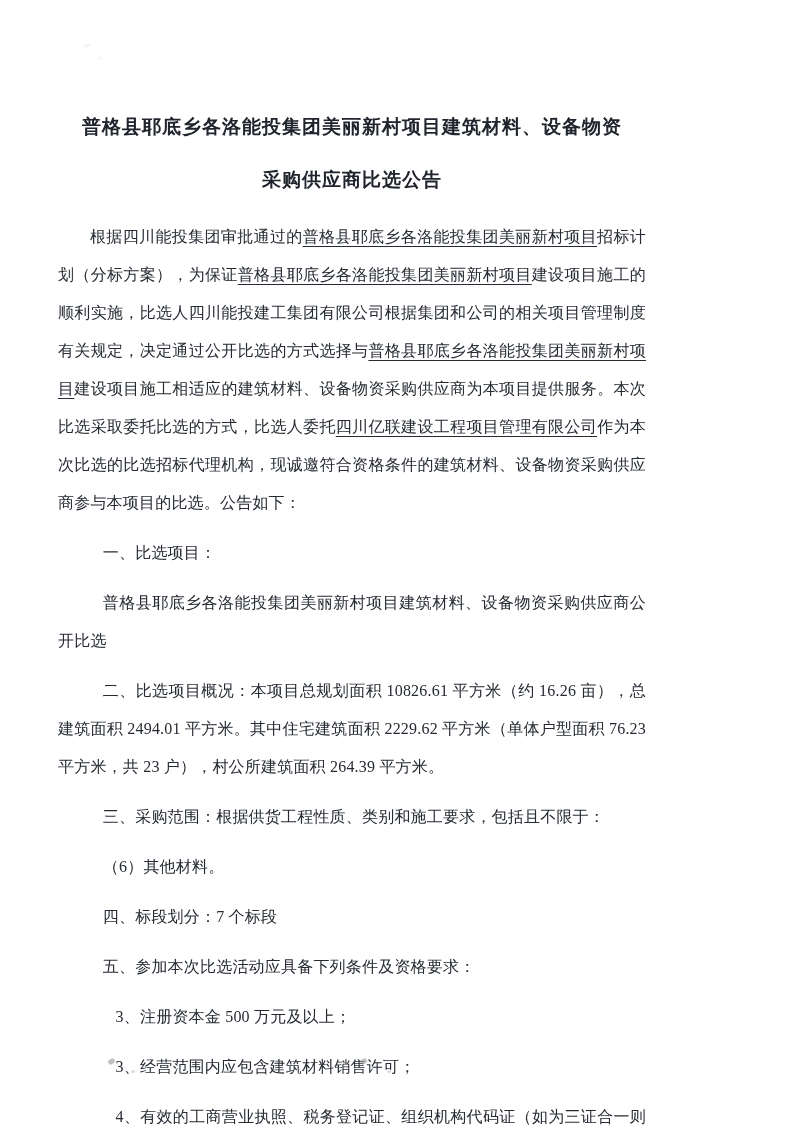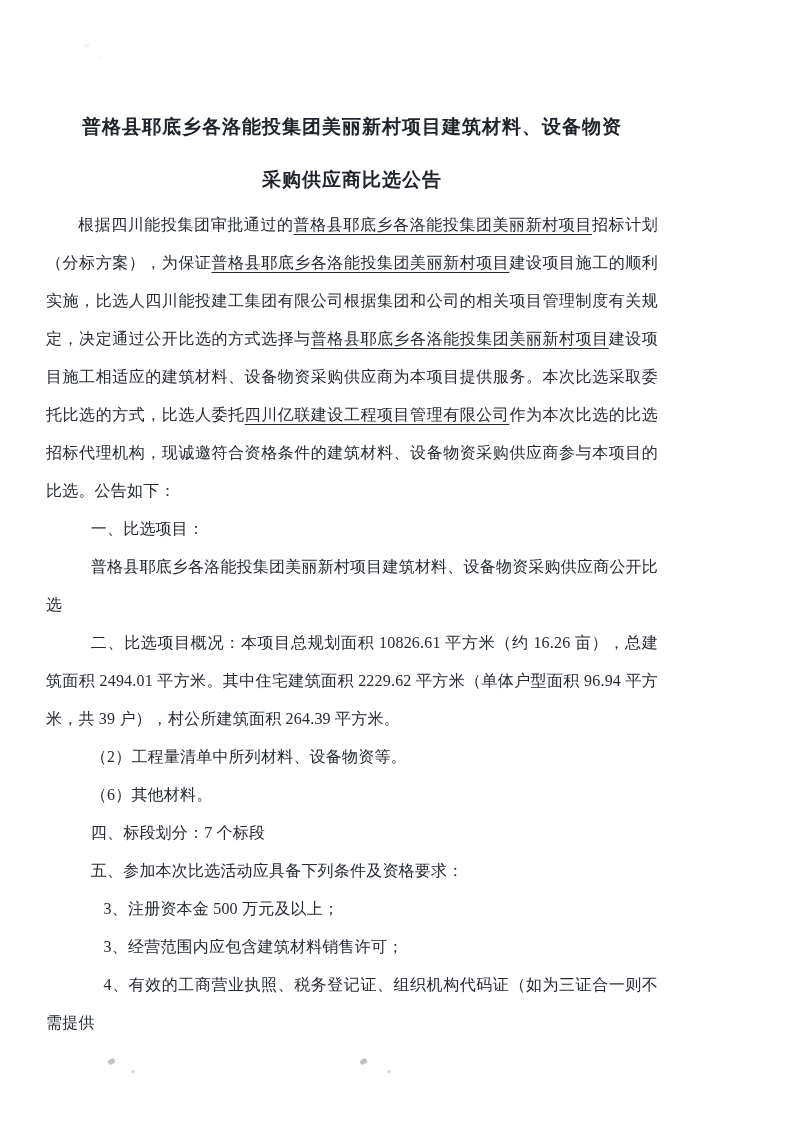--- a/index.html
+++ b/index.html
@@ -26,21 +26,21 @@
     font-weight: bold;
     line-height: 53px;
     letter-spacing: 1px;
     color: #20242c;
   }
   .content {
     width: 612px;
     margin: 0 auto;
   }
   .para {
-    margin: 0;
+    margin: 12px;
     font-size: 16px;
     line-height: 38px;
     text-align: justify;
     text-justify: inter-character;
     letter-spacing: 0.2px;
   }
   .indent-2 { text-indent: 2em; }
   .indent-3 { text-indent: 2.8em; font-family: Liberation Serif, serif; }
   .indent-4 { text-indent: 3.6em; }
   .u {
@@ -80,23 +80,23 @@
     <span class="title-line">普格县耶底乡各洛能投集团美丽新村项目建筑材料、设备物资</span>
     <span class="title-line">采购供应商比选公告</span>
   </div>
 
   <div class="content">
     <p class="para indent-2"><span>根据四川能投集团审批通过的</span><span class="u">普格县耶底乡各洛能投集团美丽新村项目</span><span>招标计划（分标方案），为保证</span><span class="u">普格县耶底乡各洛能投集团美丽新村项目</span><span>建设项目施工的顺利实施，比选人四川能投建工集团有限公司根据集团和公司的相关项目管理制度有关规定，决定通过公开比选的方式选择与</span><span class="u">普格县耶底乡各洛能投集团美丽新村项目</span><span>建设项目施工相适应的建筑材料、设备物资采购供应商为本项目提供服务。本次比选采取委托比选的方式，比选人委托</span><span class="u">四川亿联建设工程项目管理有限公司</span><span>作为本次比选的比选招标代理机构，现诚邀符合资格条件的建筑材料、设备物资采购供应商参与本项目的比选。公告如下：</span></p>
 
     <p class="para indent-3">一、比选项目：</p>
     <p class="para indent-3">普格县耶底乡各洛能投集团美丽新村项目建筑材料、设备物资采购供应商公开比选</p>
 
-    <p class="para indent-3">二、比选项目概况：本项目总规划面积 10826.61 平方米（约 16.26 亩），总建筑面积 2494.01 平方米。其中住宅建筑面积 2229.62 平方米（单体户型面积 96.94 平方米，共 39 户），村公所建筑面积 264.39 平方米。</p>
+    <p class="para indent-3">二、比选项目概况：本项目总规划面积 10826.61 平方米（约 16.26 亩），总建筑面积 2494.01 平方米。其中住宅建筑面积 2229.62 平方米（单体户型面积 76.23 平方米，共 23 户），村公所建筑面积 264.39 平方米。</p>
 
-    <p class="para indent-3">（2）工程量清单中所列材料、设备物资等。</p>
+    <p class="para indent-3">三、采购范围：根据供货工程性质、类别和施工要求，包括且不限于：</p>
     <p class="para indent-3">（6）其他材料。</p>
 
     <p class="para indent-3">四、标段划分：7 个标段</p>
 
     <p class="para indent-3">五、参加本次比选活动应具备下列条件及资格要求：</p>
     <p class="para indent-4">3、注册资本金 500 万元及以上；</p>
     <p class="para indent-4">3、经营范围内应包含建筑材料销售许可；</p>
     <p class="para indent-4">4、有效的工商营业执照、税务登记证、组织机构代码证（如为三证合一则不需提供</p>
   </div>
 

